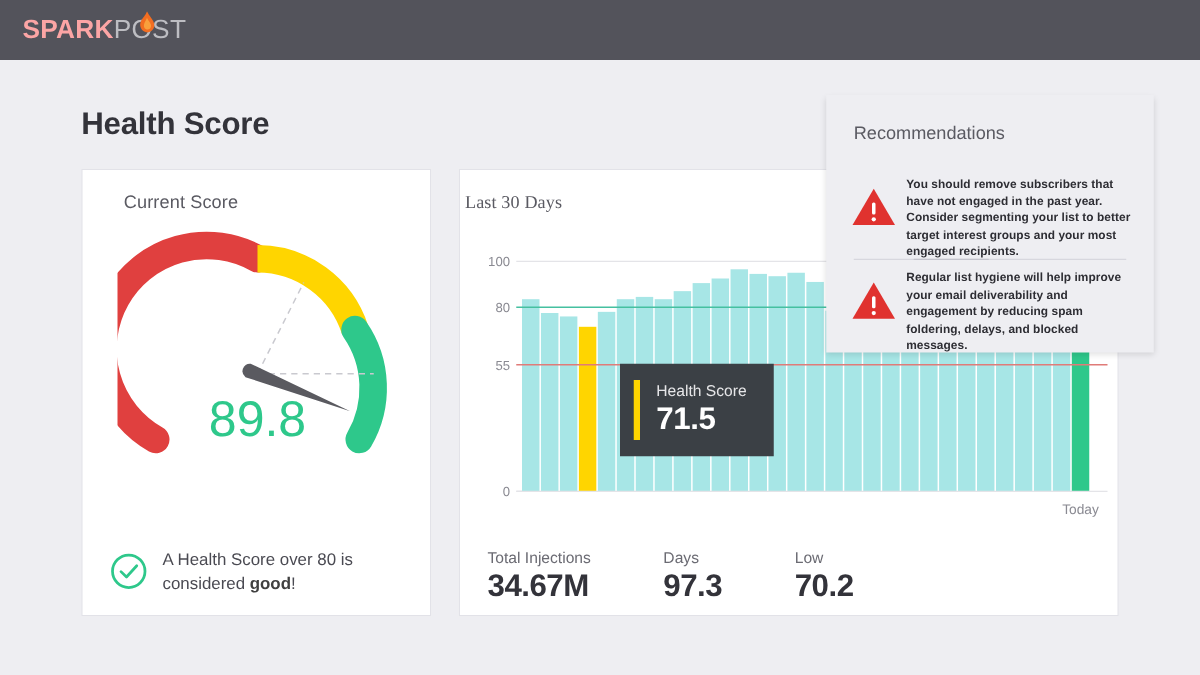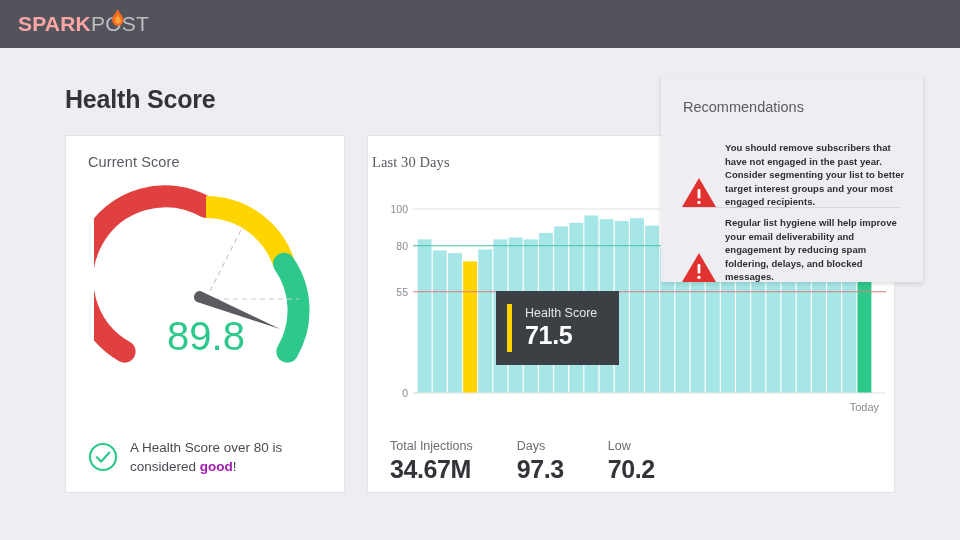--- a/index.html
+++ b/index.html
@@ -68,21 +68,21 @@
   }
   .card-title {
     position: absolute;
     font-size: 14.5px;
     color: #5a5a62;
     letter-spacing: 0.1px;
   }
 
   
   #card-current { left: 65px; top: 135px; width: 280px; height: 358px; }
-  #current-title { left: 22px; top: 18px; }
+  #current-title { left: 33px; top: 18px; }
 
   .gauge-wrap {
     position: absolute;
     left: 28px; top: 45px;
     width: 224px; height: 215px;
   }
   .gauge-value {
     position: absolute;
     left: 0; top: 133px;
     width: 224px;
@@ -99,37 +99,37 @@
     display: flex;
     align-items: center;
     gap: 12px;
   }
   .check-circle { flex: 0 0 auto; width: 30px; height: 30px; }
   .footnote-text {
     font-size: 13.5px;
     color: #4a4a52;
     line-height: 19px;
   }
-  .footnote-text b { font-weight: bold; color: #a21caf; }
+  .footnote-text b { font-weight: bold; color: #404040; }
 
   
   #card-last30 { left: 367px; top: 135px; width: 528px; height: 358px; }
   #last30-title { left: 4px; top: 18px; font-family: Liberation Serif, serif; }
 
   .chart {
     position: absolute;
     left: 0; top: 0;
     width: 528px; height: 300px;
   }
 
   .stats {
     position: absolute;
     left: 22px; top: 303px;
     display: flex;
-    gap: 0px;
+    gap: 14px;
   }
   .stat { margin-right: 44px; }
   .stat-label {
     font-size: 12.5px;
     color: #6b6b73;
     margin-bottom: 2px;
   }
   .stat-value {
     font-size: 25px;
     font-weight: bold;
@@ -188,21 +188,21 @@
   }
   .divider-line-dark {
     position: absolute;
     left: 70px; top: 131px;
     width: 60px; height: 1px;
     background: #c3c3cc;
   }
   .rec-item {
     position: absolute;
     display: flex;
-    align-items: flex-end;
+    align-items: flex-start;
   }
   #rec-0 { left: 20px; top: 65px; width: 228px; }
   #rec-1 { left: 20px; top: 140px; width: 228px; }
   .rec-icon { flex: 0 0 auto; width: 36px; height: 33px; margin-top: 8px; }
   .rec-text {
     margin-left: 8px;
     font-size: 9.5px;
     font-weight: bold;
     color: #2d2d33;
     line-height: 13.5px;

